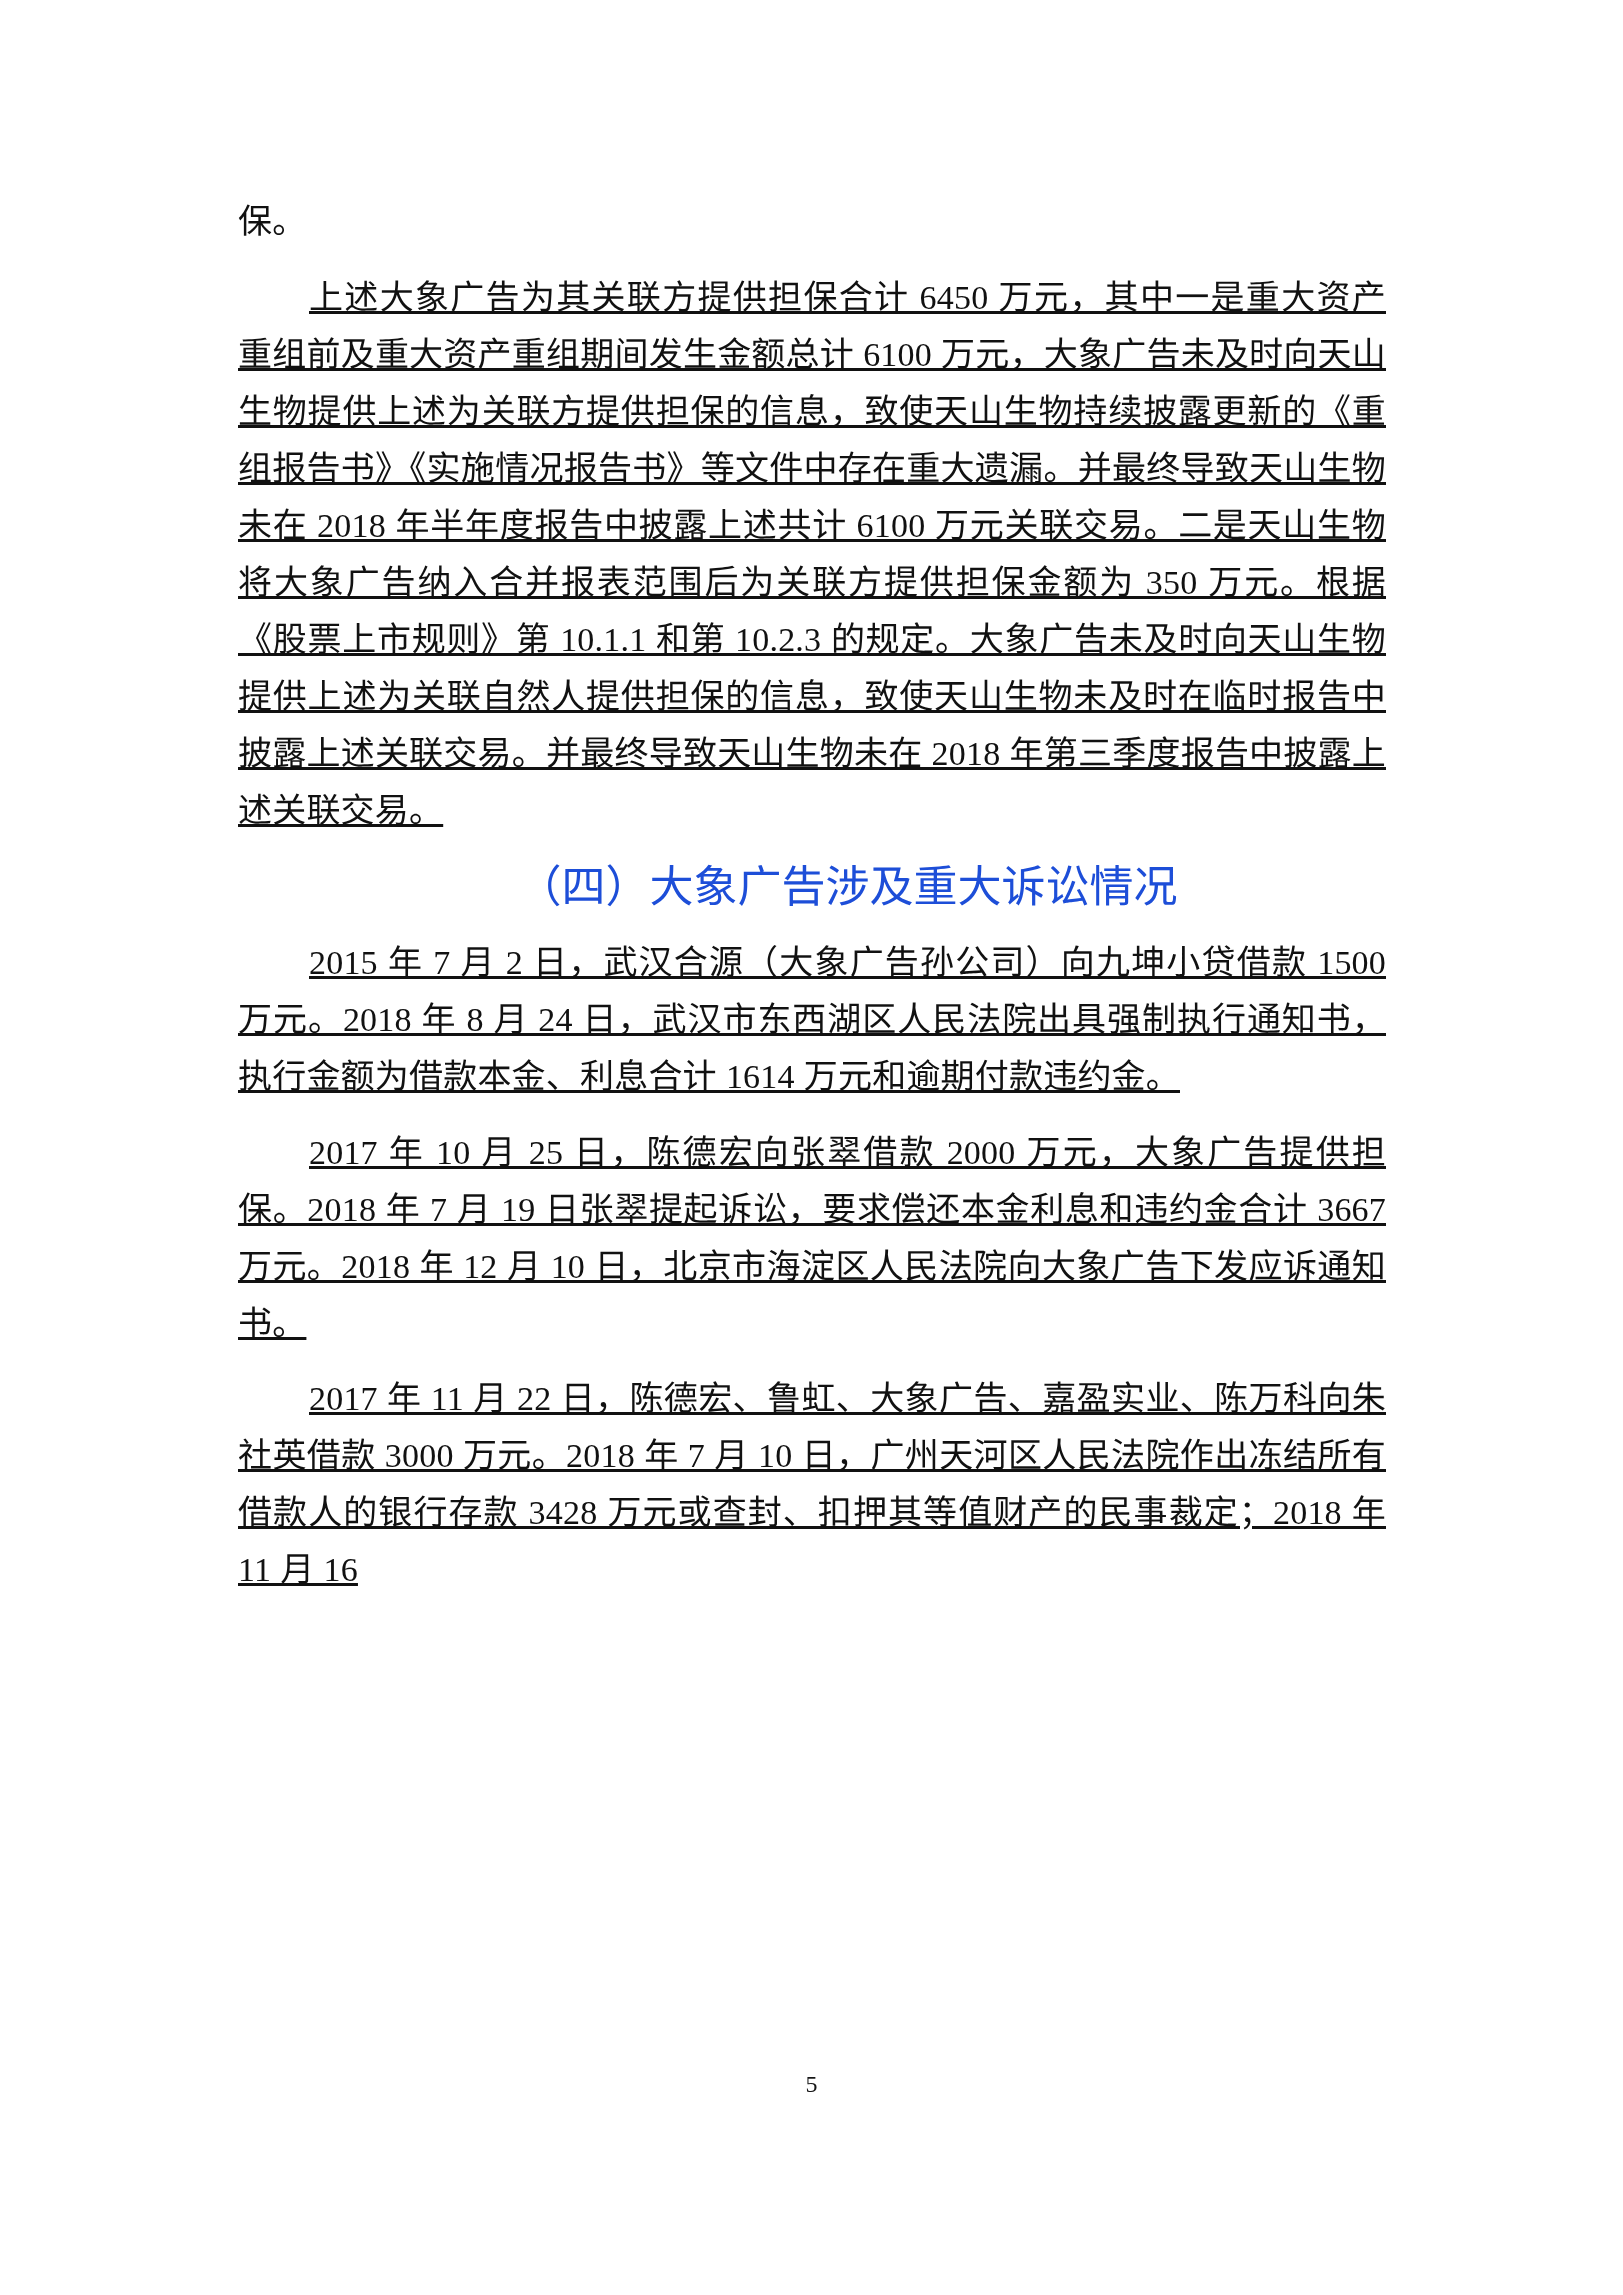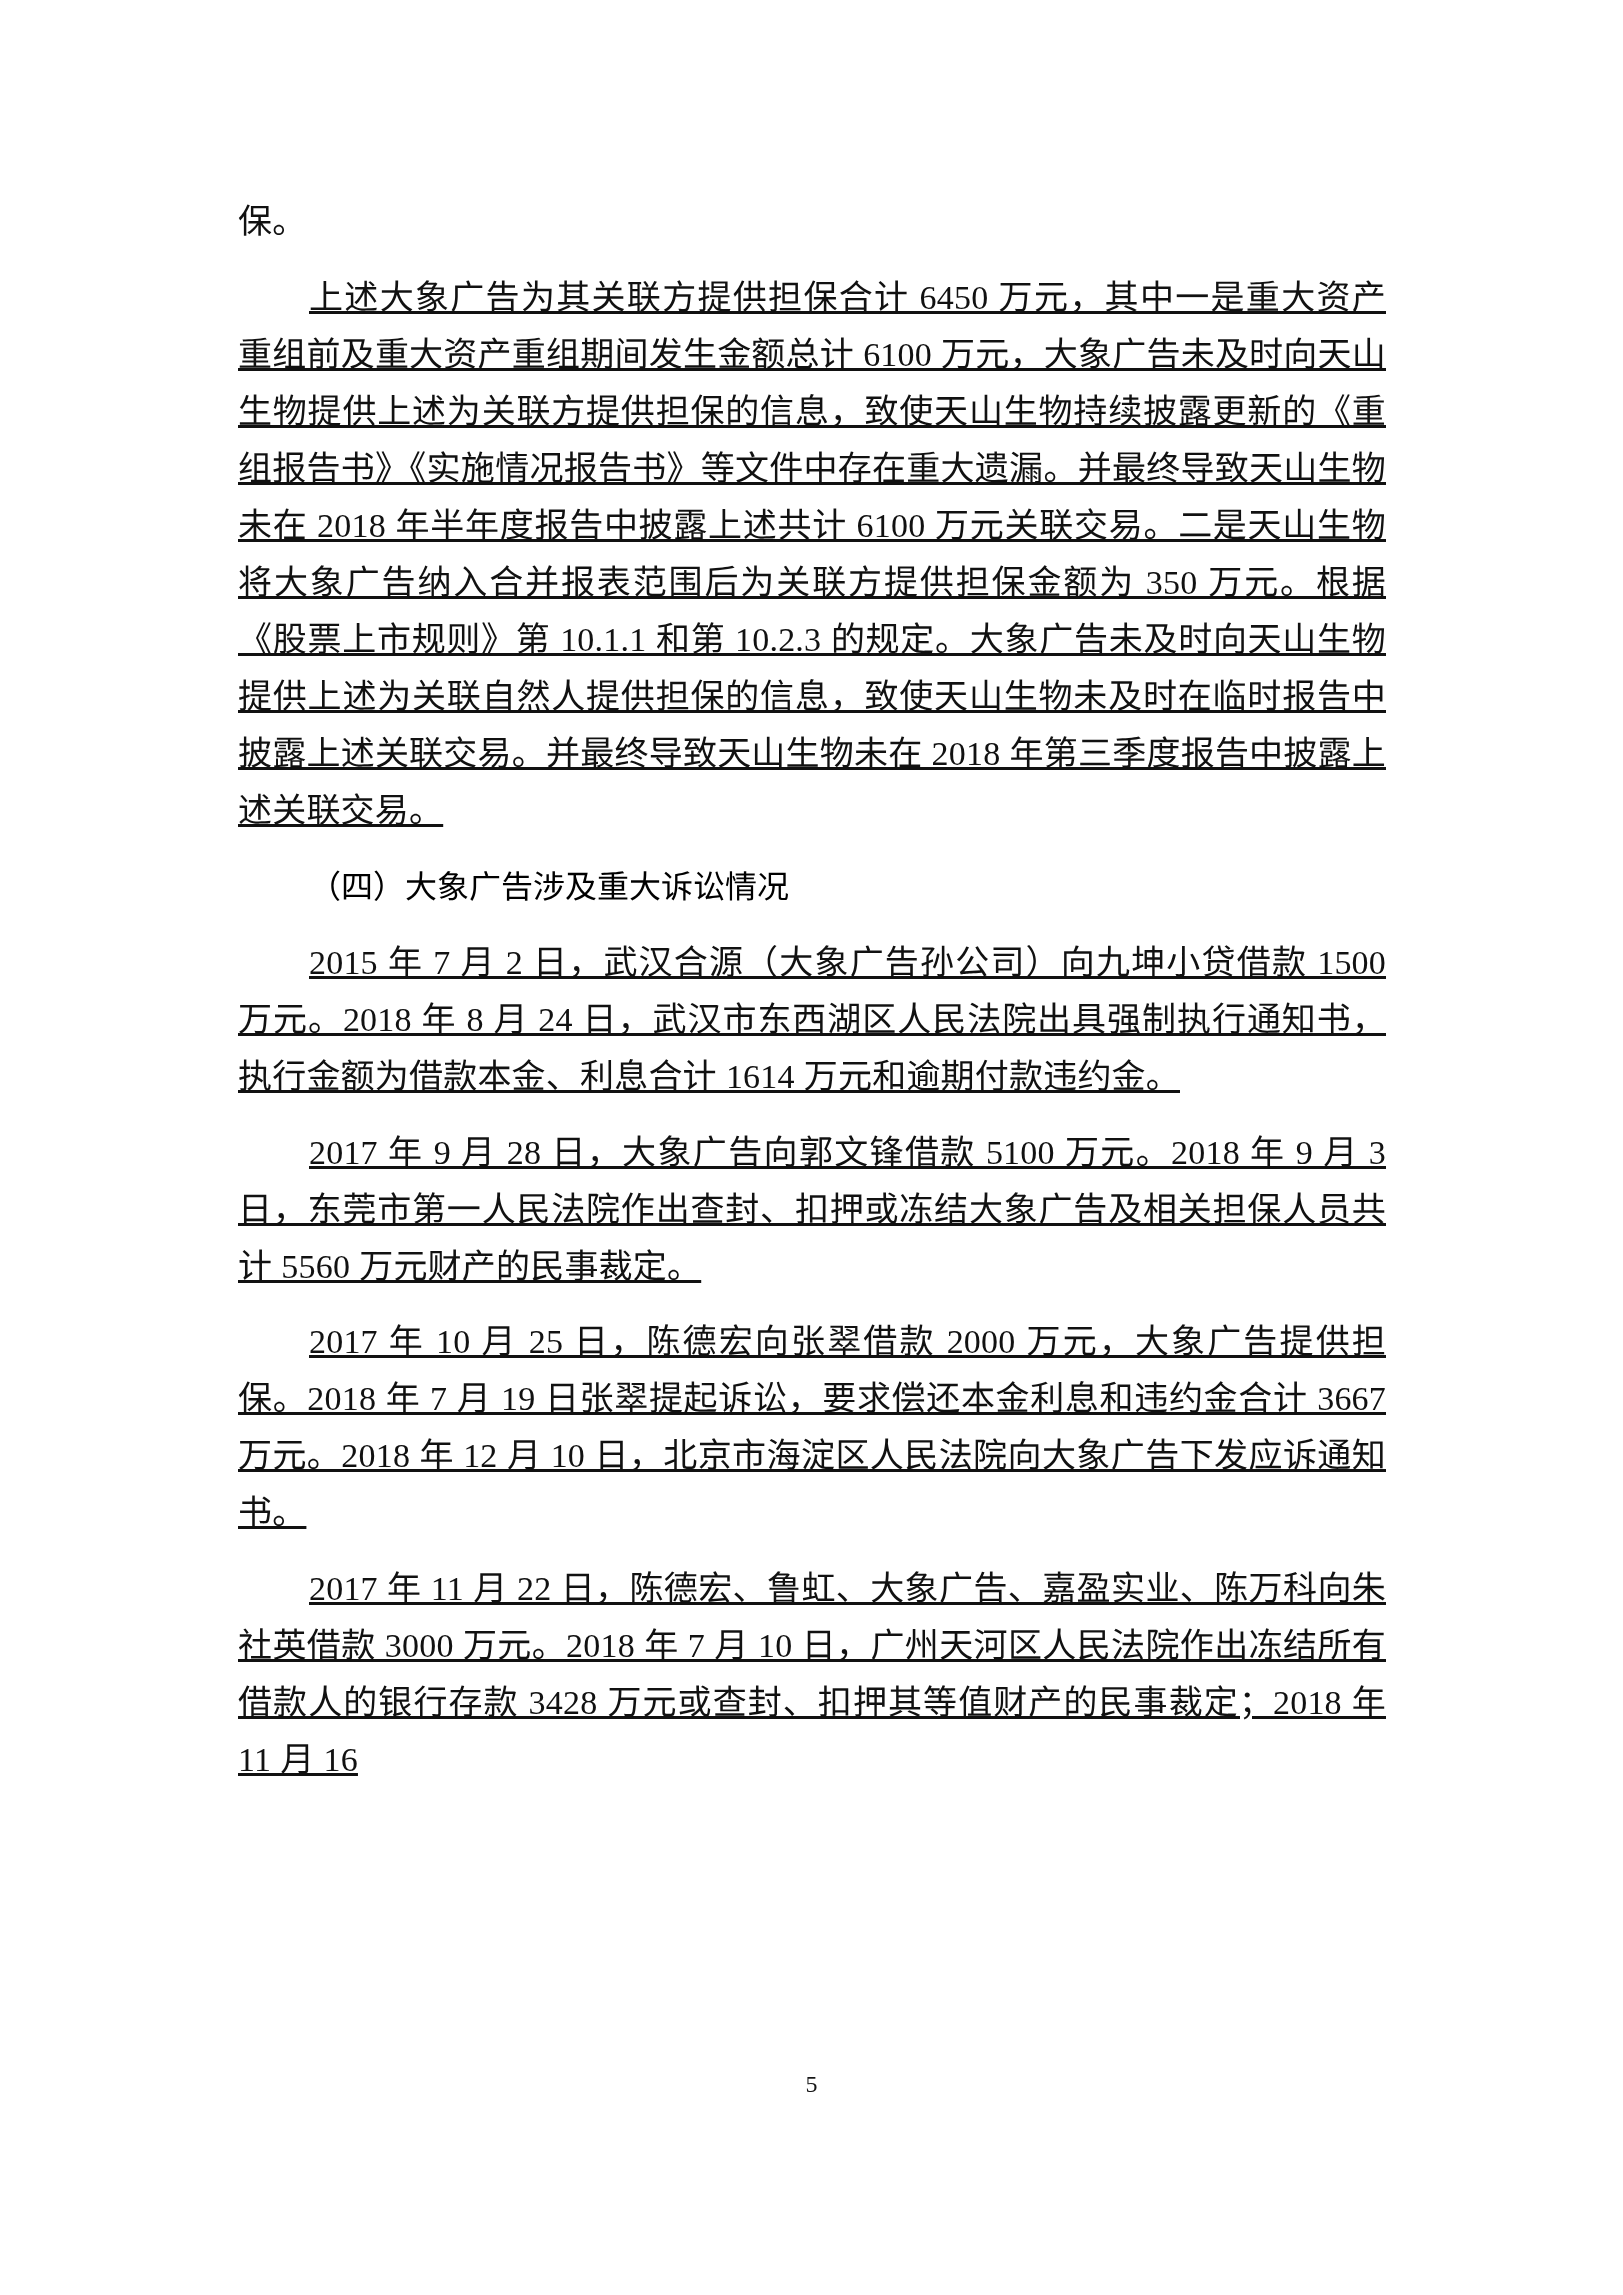--- a/index.html
+++ b/index.html
@@ -40,24 +40,25 @@
   }
   p.indent {
     text-indent: 71px;
     text-decoration: underline;
   }
   p.spaced {
     margin-top: 18.6px;
   }
   .heading {
     margin-top: 20px;
-    font-size: 32px;
+    font-size: 44px;
     line-height: 57px;
     text-indent: 71px;
-    color: #000000;
+    color: #1d4ed8;
+    text-align: center;
   }
   .page-footer {
     position: absolute;
     left: 0;
     right: 0;
     top: 2070px;
     text-align: center;
     font-size: 24px;
     line-height: 29px;
     color: #151515;
@@ -73,21 +74,20 @@
 
     <p>保。</p>
 
     <p class="indent spaced">上述大象广告为其关联方提供担保合计 6450 万元，其中一是重大资产重组前及重大资产重组期间发生金额总计 6100 万元，大象广告未及时向天山生物提供上述为关联方提供担保的信息，致使天山生物持续披露更新的《重组报告书》《实施情况报告书》等文件中存在重大遗漏。并最终导致天山生物未在 2018 年半年度报告中披露上述共计 6100 万元关联交易。二是天山生物将大象广告纳入合并报表范围后为关联方提供担保金额为 350 万元。根据《股票上市规则》第 10.1.1 和第 10.2.3 的规定。大象广告未及时向天山生物提供上述为关联自然人提供担保的信息，致使天山生物未及时在临时报告中披露上述关联交易。并最终导致天山生物未在 2018 年第三季度报告中披露上述关联交易。</p>
 
     <div class="heading">（四）大象广告涉及重大诉讼情况</div>
 
 
     <p class="indent spaced">2015 年 7 月 2 日，武汉合源（大象广告孙公司）向九坤小贷借款 1500 万元。2018 年 8 月 24 日，武汉市东西湖区人民法院出具强制执行通知书，执行金额为借款本金、利息合计 1614 万元和逾期付款违约金。</p>
 
-    <p class="indent spaced">2017 年 9 月 28 日，大象广告向郭文锋借款 5100 万元。2018 年 9 月 3 日，东莞市第一人民法院作出查封、扣押或冻结大象广告及相关担保人员共计 5560 万元财产的民事裁定。</p>
 
     <p class="indent spaced">2017 年 10 月 25 日，陈德宏向张翠借款 2000 万元，大象广告提供担保。2018 年 7 月 19 日张翠提起诉讼，要求偿还本金利息和违约金合计 3667 万元。2018 年 12 月 10 日，北京市海淀区人民法院向大象广告下发应诉通知书。</p>
 
     <p class="indent spaced">2017 年 11 月 22 日，陈德宏、鲁虹、大象广告、嘉盈实业、陈万科向朱社英借款 3000 万元。2018 年 7 月 10 日，广州天河区人民法院作出冻结所有借款人的银行存款 3428 万元或查封、扣押其等值财产的民事裁定；2018 年 11 月 16</p>
 
   </div>
 
   <div class="page-footer">5</div>
 
 </div>

